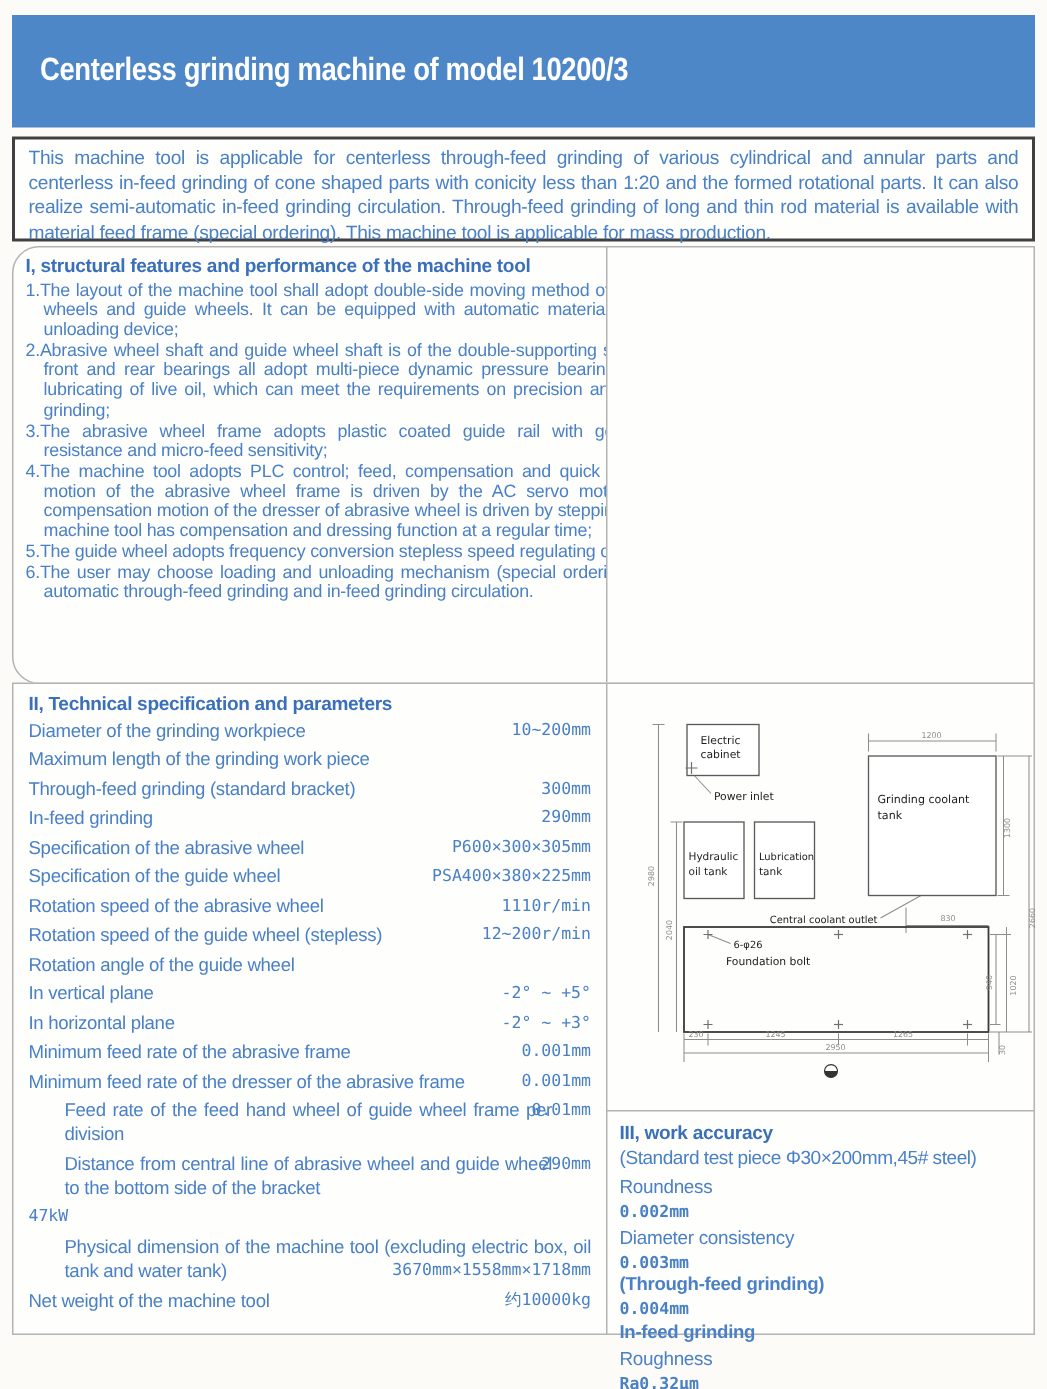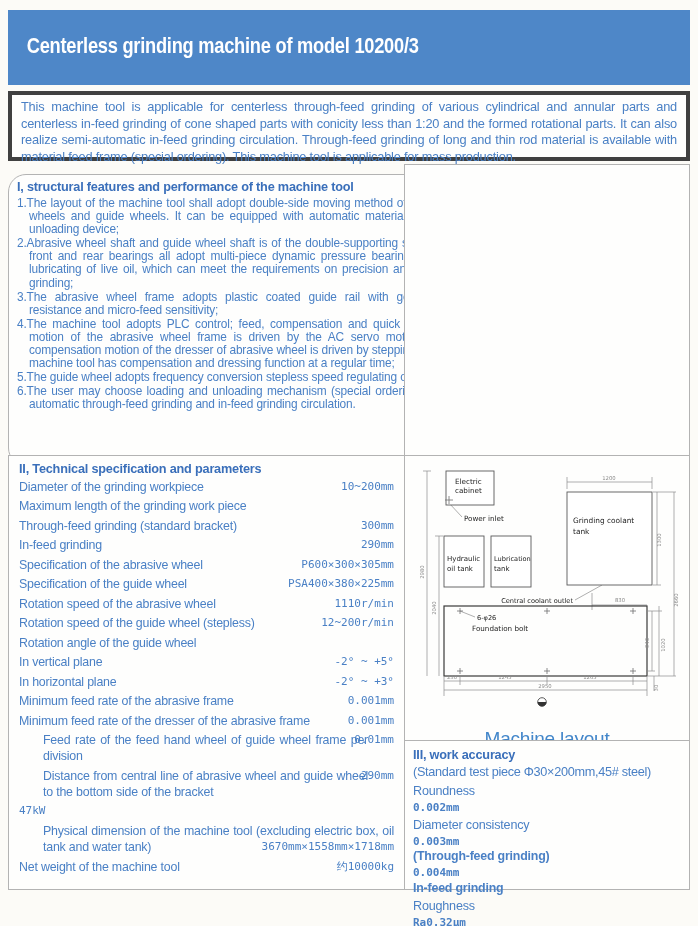--- a/index.html
+++ b/index.html
@@ -18,32 +18,32 @@
   }
   .hdr h1{
     margin:0;padding:24px 0 0 22px;
     color:#ffffff;font-size:21.5px;font-weight:bold;letter-spacing:-.3px;
     transform:scaleX(.85);transform-origin:left center;white-space:nowrap;
   }
 
   
   .intro{
     position:absolute;left:8px;top:91px;width:682px;height:70px;
-    box-sizing:border-box;border:4px solid #404040;background:#fefefd;
+    box-sizing:border-box;border:2px solid #404040;background:#fefefd;
     color:#4a80c5;font-size:12.8px;line-height:16.6px;
     text-align:justify;padding:4px 9px;letter-spacing:-.2px;
   }
 
   
   .grid{position:absolute;left:8px;top:164px;width:682px;height:726px;}
   .cell{
     position:absolute;box-sizing:border-box;background:#fefefd;
     border:1px solid #b3b3b3;
   }
-  #cell-i   {left:0;  top:10px;    width:475px;height:292px;border-radius:18px;}
+  #cell-i   {left:0;  top:0;    width:475px;height:292px;border-radius:18px;}
   #cell-nil {left:396px;top:0;  width:286px;height:292px;}
   #cell-ii  {left:0;  top:291px;width:397px;height:435px;}
   #cell-diag{left:396px;top:291px;width:286px;height:286px;}
   #cell-iii {left:396px;top:576px;width:286px;height:150px;}
 
   .sec-head{
     margin:3px 0 3px 0;color:#3a6fba;font-size:12.7px;font-weight:bold;
     letter-spacing:-.2px;white-space:nowrap;
   }
   #cell-i{padding:2px 8px;}
@@ -65,21 +65,21 @@
     font-size:11px;line-height:16.1px;white-space:nowrap;text-align:right;
     color:#4a80c5;
   }
   .spec-row.overlay-top,.spec-row.overlay-bottom{display:block;position:relative;margin-left:24px;}
   .overlay-top .spec-label,.overlay-bottom .spec-label{display:block;text-align:justify;}
   .overlay-top .spec-label{padding-right:26px;}
   .overlay-top .spec-value{position:absolute;top:0;right:0;}
   .overlay-bottom .spec-value{position:absolute;bottom:0;right:0;}
 
   
-  #cell-diag{padding:4px;}
+  #cell-diag{padding:16px;}
   #cell-diag svg{display:block;margin:0 auto;}
   #cell-diag svg text{font-family:"DejaVu Sans","Liberation Sans",sans-serif;}
   .diag-caption{
     text-align:center;color:#4286ca;font-size:19px;margin-top:14px;
     letter-spacing:-.2px;
   }
 
   
   #cell-iii{padding:4px 8px;}
   .acc-subtitle{color:#4a80c5;font-size:12.7px;line-height:15px;letter-spacing:-.3px;margin-bottom:4px;white-space:nowrap;}

